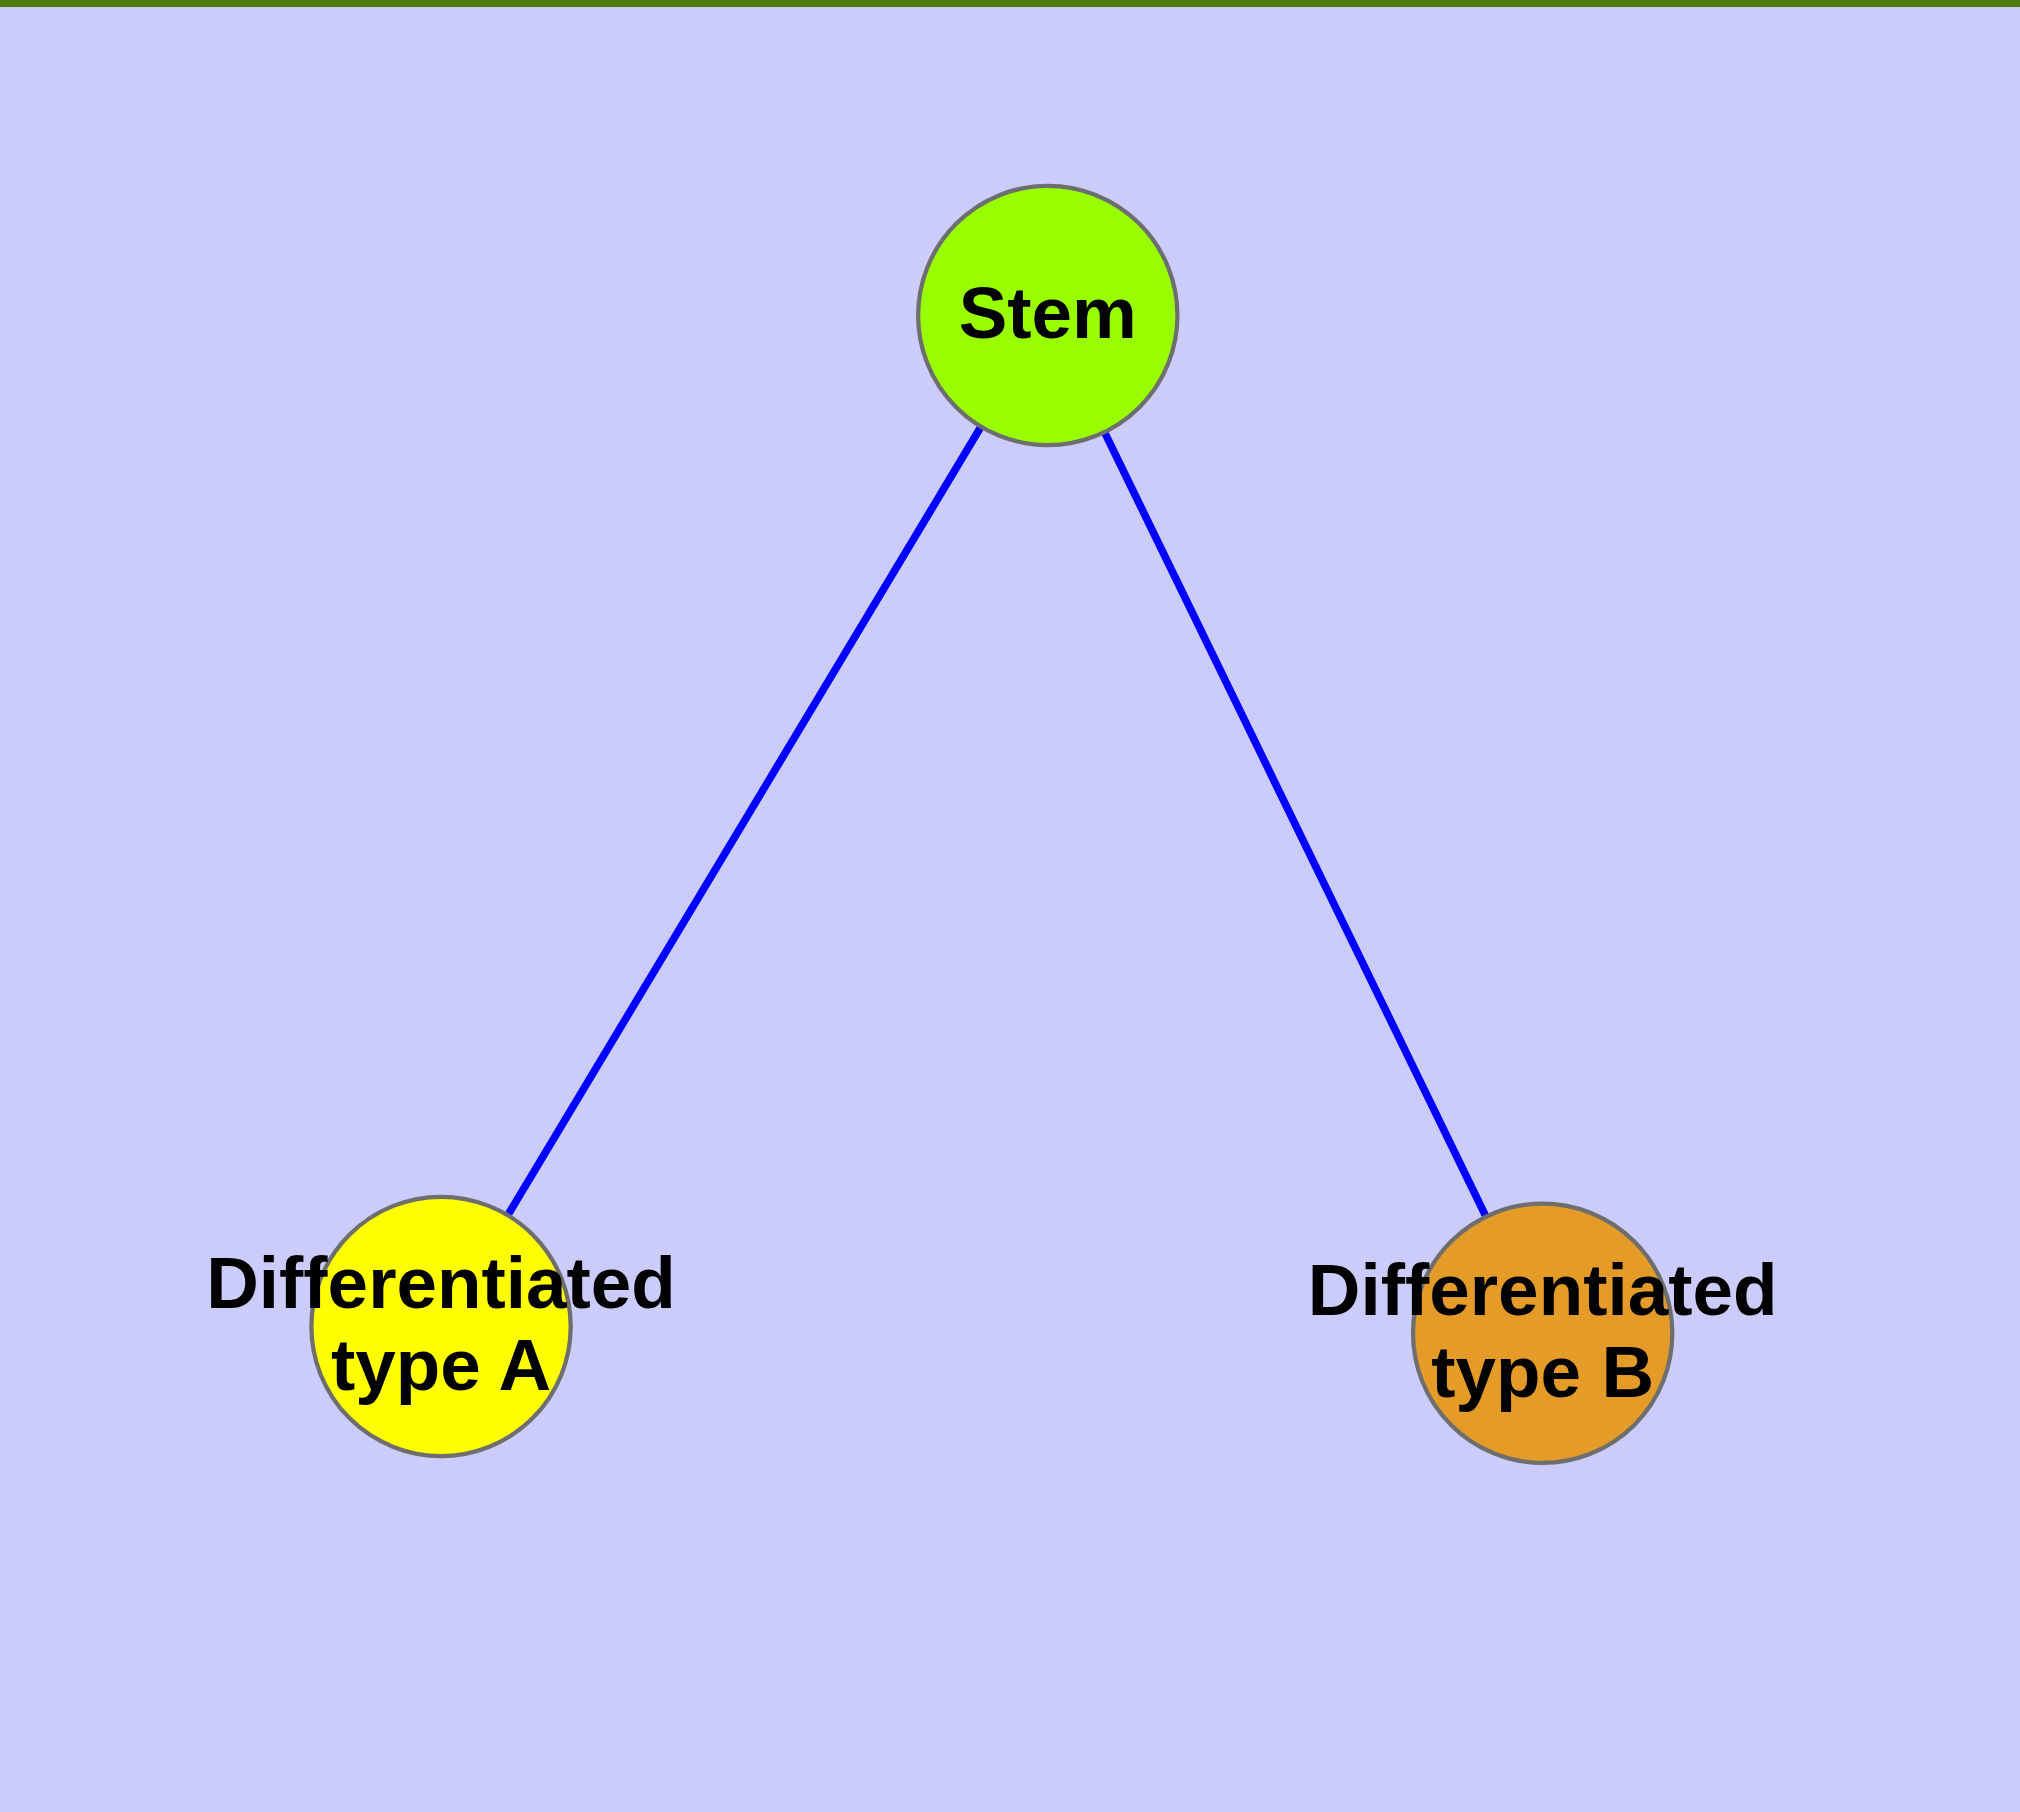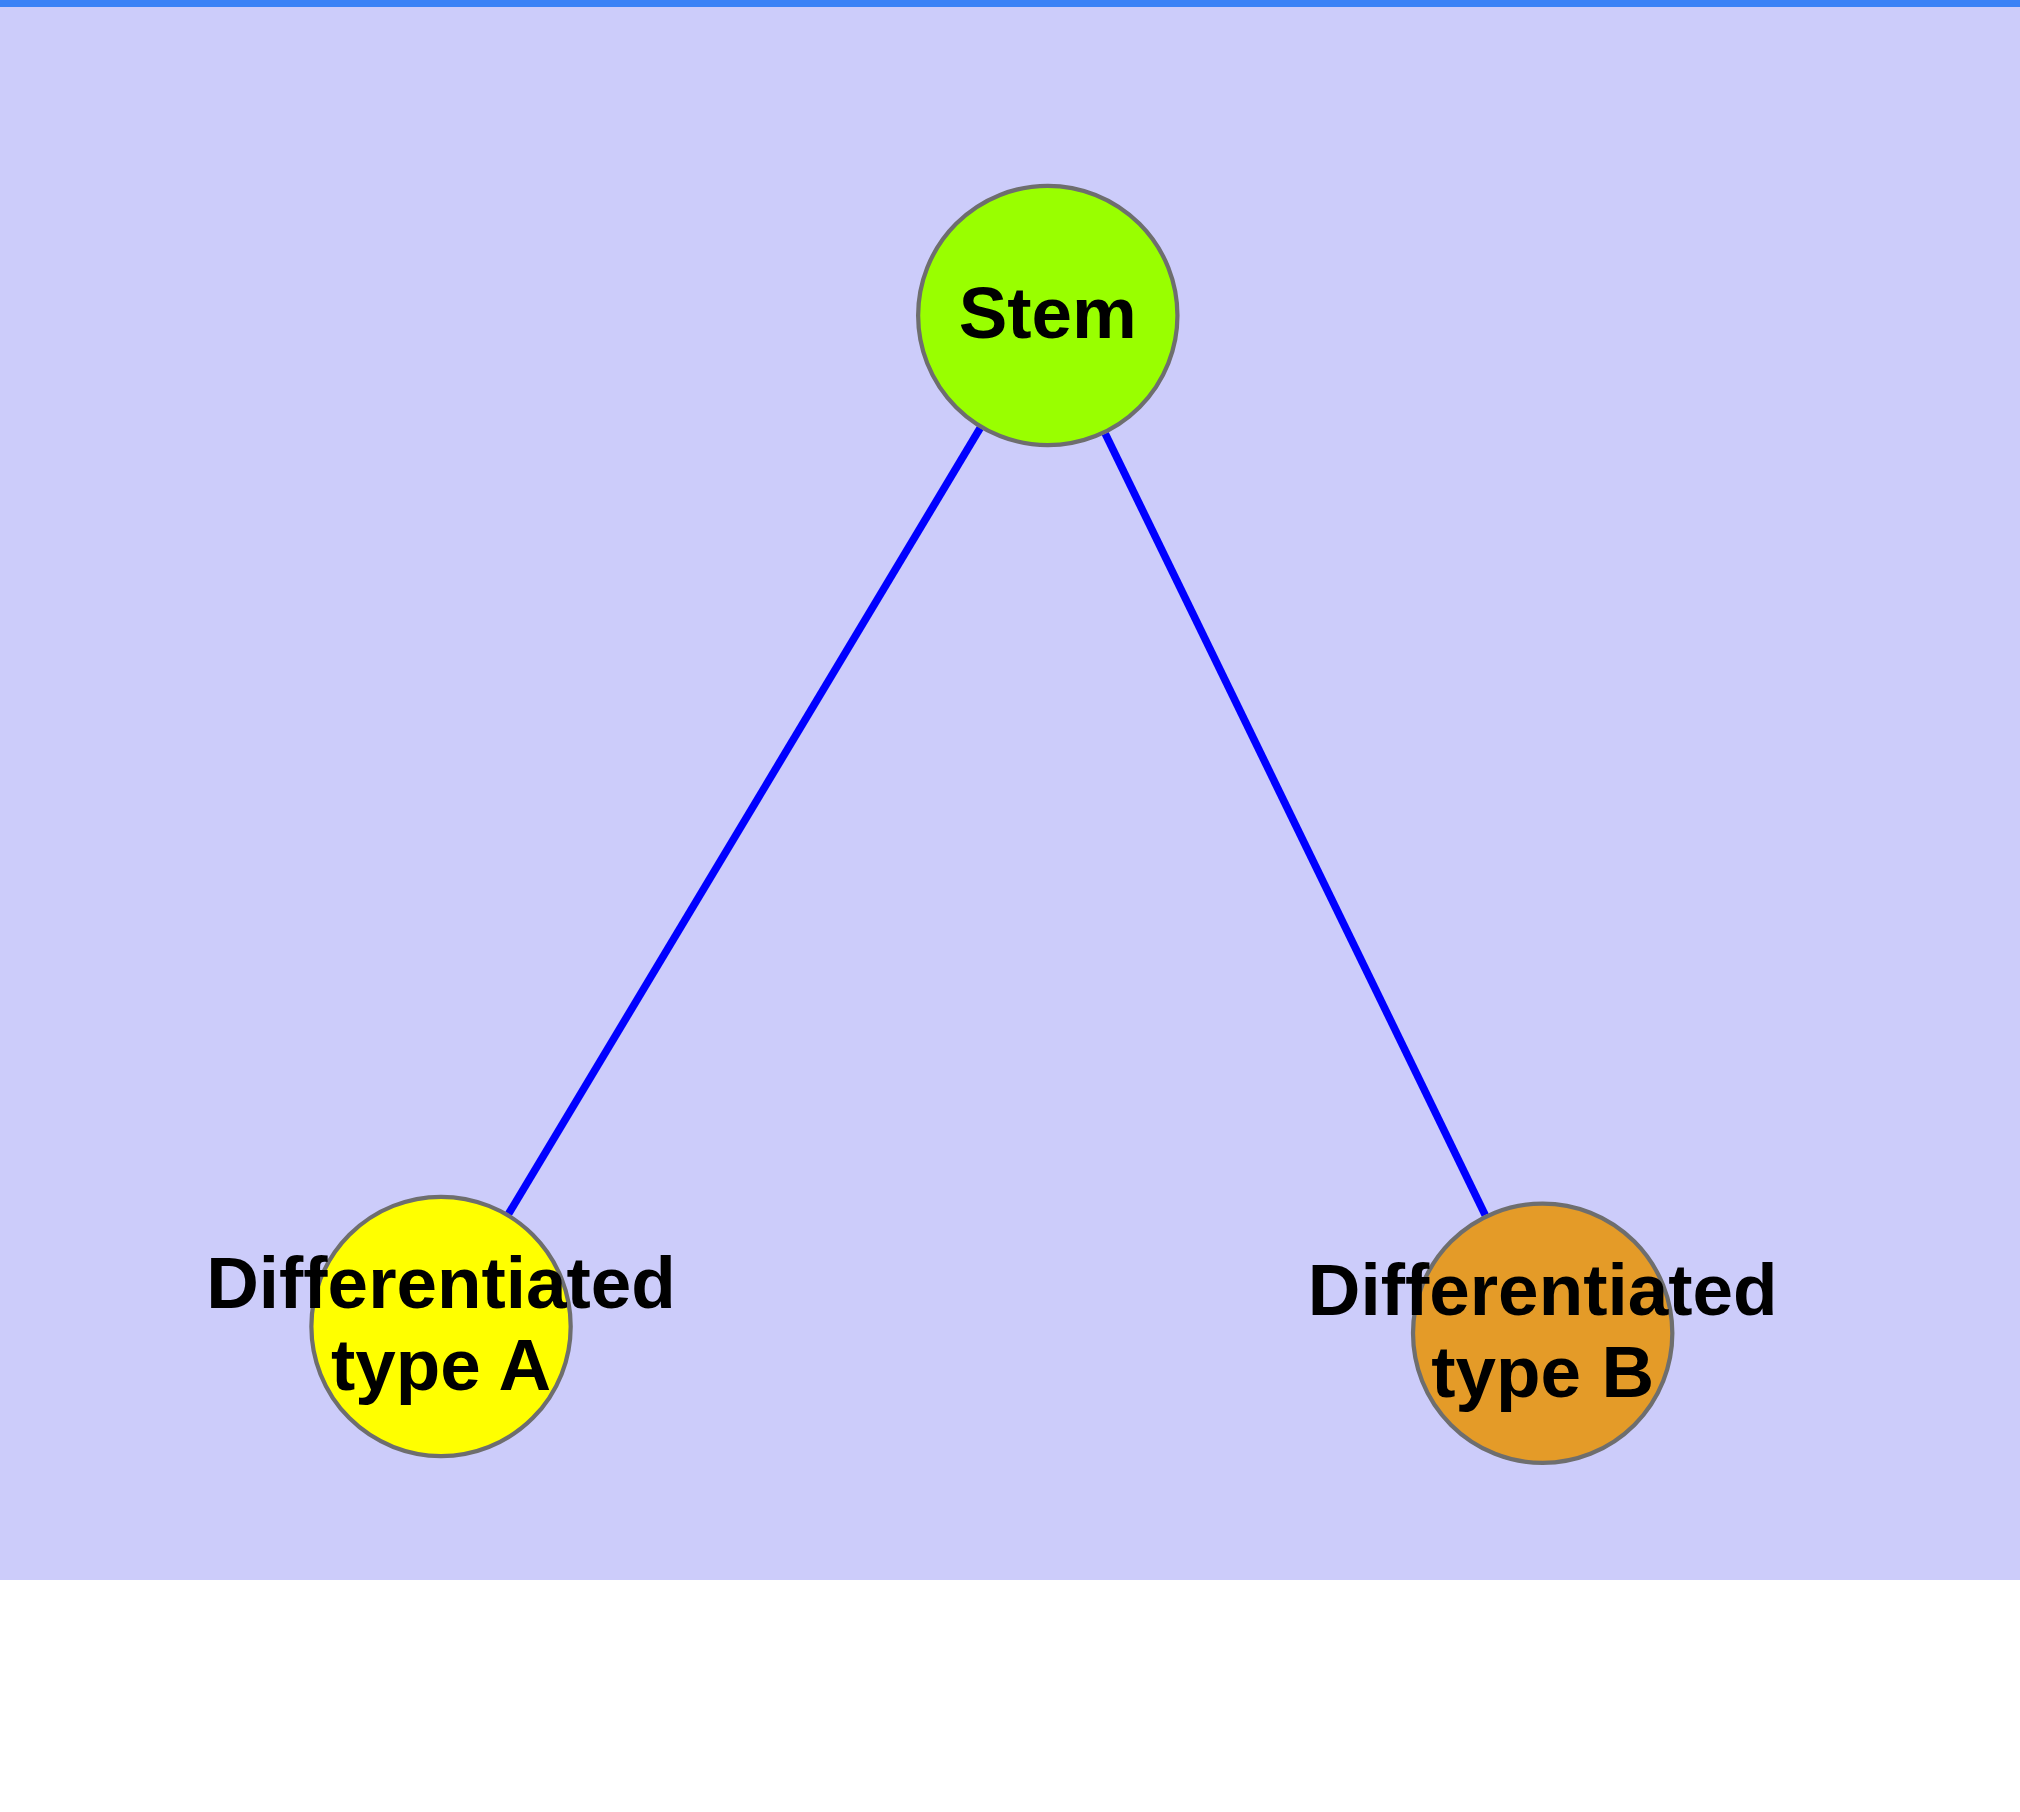--- a/index.html
+++ b/index.html
@@ -3,23 +3,23 @@
 <meta charset="utf-8">
 <style>
   html, body {
     margin: 0;
     padding: 0;
     background: #ffffff;
   }
   #canvas {
     position: relative;
     width: 2021px;
-    height: 1580px;
+    height: 1812px;
     overflow: hidden;
-    background: #3b82f6;
+    background: #4d7c0f;
     font-family: "Liberation Sans", sans-serif;
   }
   #plot-area {
     position: absolute;
     left: 0;
     top: 6.8px;
     width: 2021px;
     height: 1805px;
     background: #ccccfa;
   }

